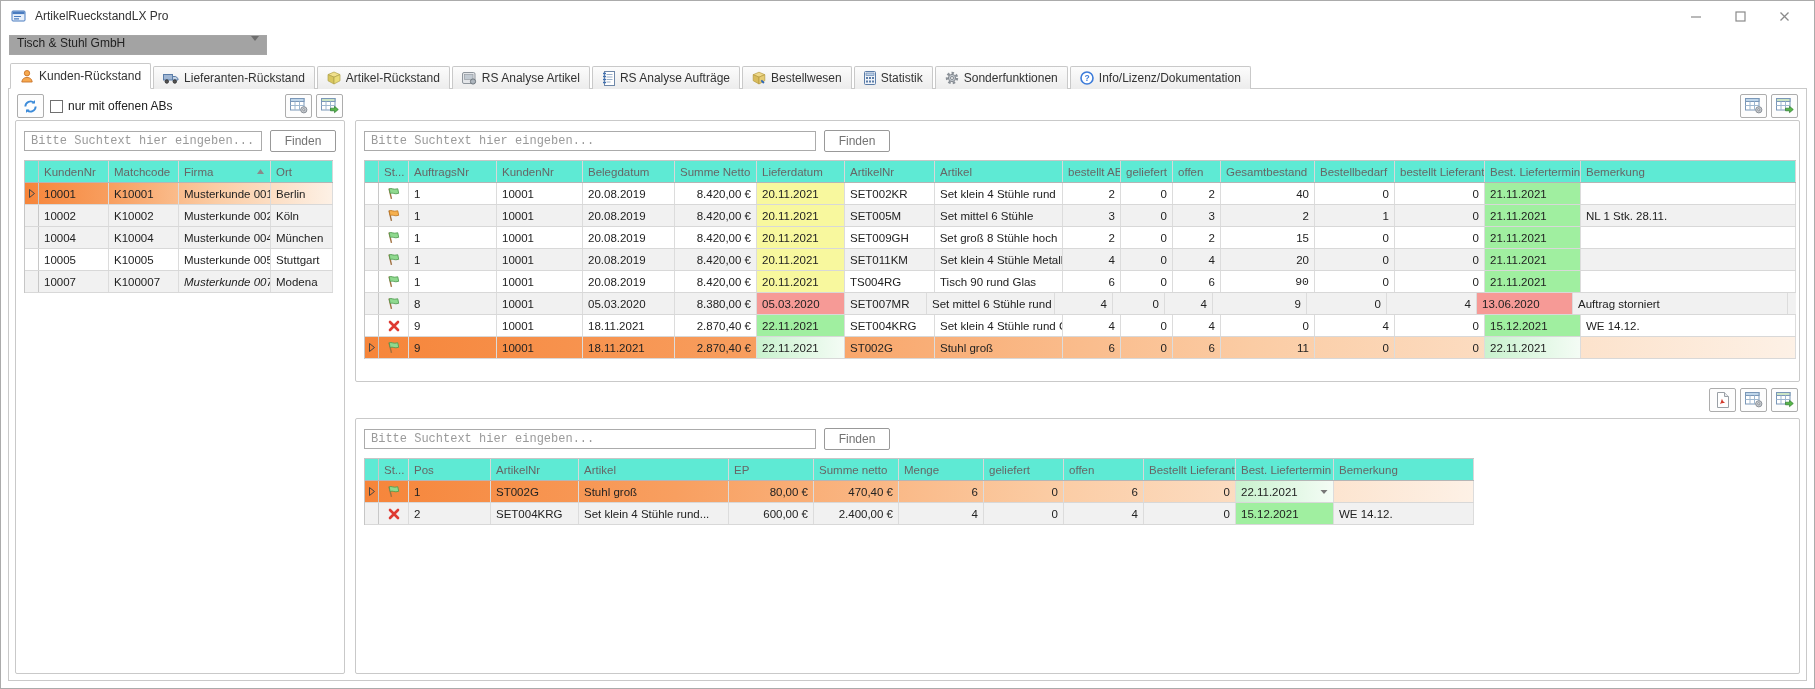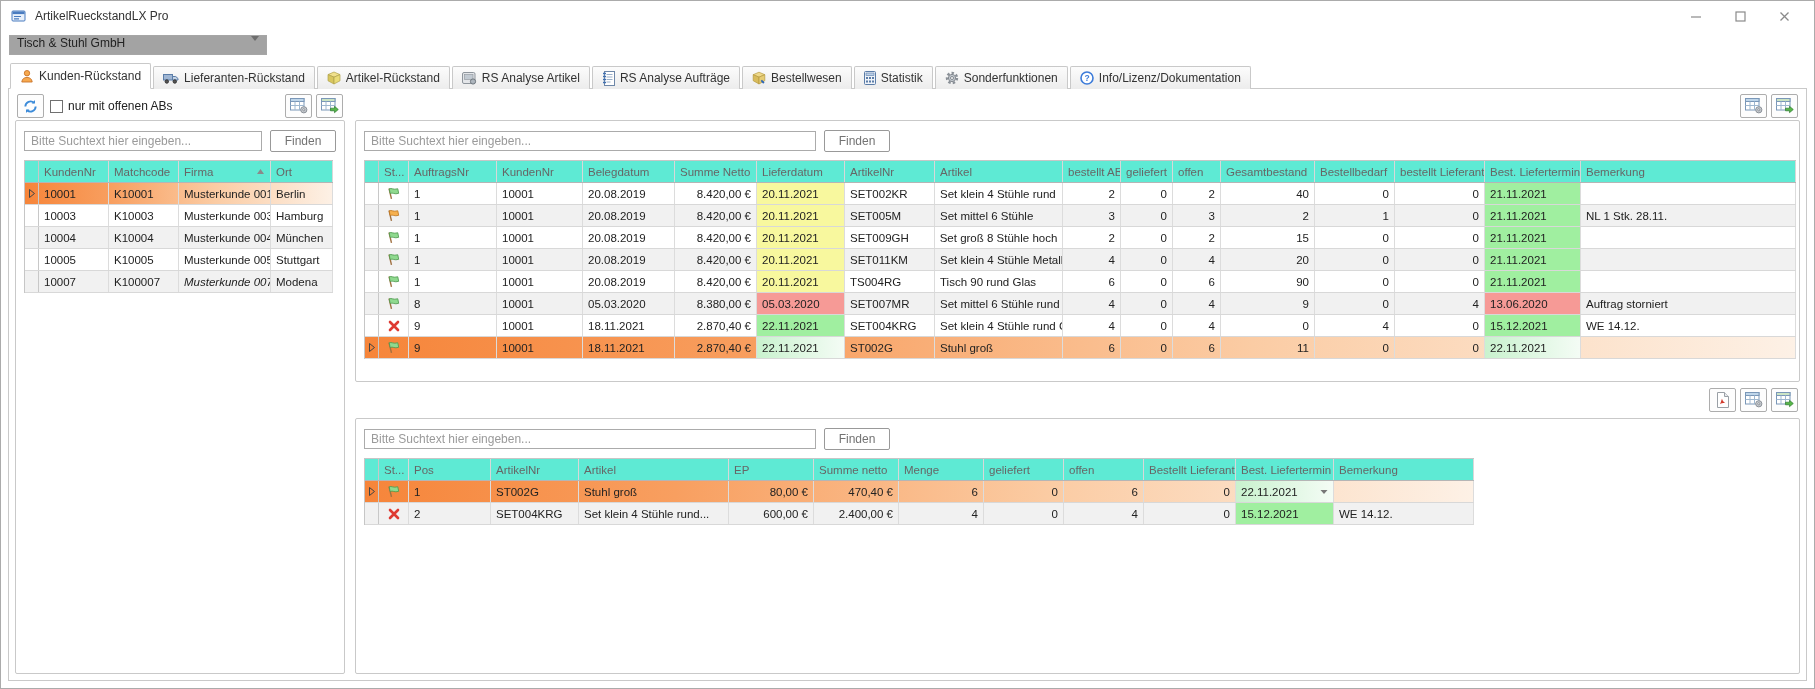--- a/index.html
+++ b/index.html
@@ -37,21 +37,21 @@
   .icon-btn { width:27px; height:24px; border:1px solid #ADADAD; background:#FDFDFD; border-radius:2px; display:flex; align-items:center; justify-content:center; padding:0; cursor:default; }
   .chk { display:flex; align-items:center; gap:5px; font-size:12px; color:#222; cursor:default; }
   .chk .box { width:13px; height:13px; border:1px solid #707070; background:#FFF; display:inline-block; }
 
   .groupbox { border:1px solid #C9C9C9; border-radius:2px; background:#FFF; padding:9px 8px; display:flex; flex-direction:column; gap:8px; min-height:0; }
   .left-panel .groupbox { flex:1 1 auto; }
   .groupbox.orders { height:262px; flex:0 0 auto; }
   .groupbox.positions { flex:1 1 auto; }
 
   .searchrow { display:flex; gap:8px; align-items:center; flex:0 0 auto; }
-  input.search { height:20px; border:1px solid #ABABAB; padding:0 6px; font-size:12px; color:#333; font-family:Liberation Sans, sans-serif; outline:none; }
+  input.search { height:20px; border:1px solid #ABABAB; padding:0 6px; font-size:12px; color:#333; font-family:Liberation Mono, monospace; outline:none; }
   input.search::placeholder { color:#9A9A9A; }
   .left-panel input.search { flex:1 1 auto; min-width:0; }
   .right-panel input.search { width:452px; }
   button.find { height:22px; min-width:66px; border:1px solid #999; background:#FFF; font-size:12px; font-family:inherit; border-radius:2px; color:#737373; padding:0 12px; cursor:default; }
 
   
   .grid { font-size:11.5px; color:#222; width:max-content; border-left:1px solid #C6C6C6; border-top:1px solid #C6C6C6; background:#FFF; }
   .g-head { display:flex; height:22px; border-bottom:1px solid #B5B5B5; background:#5eead4; color:#666; }
   .g-hcell { display:flex; align-items:center; padding:0 5px; border-right:1px solid #D8D8D8; white-space:nowrap; overflow:hidden; cursor:default; }
   .g-hcell .sort { margin-left:auto; padding-left:3px; display:flex; }
@@ -302,33 +302,33 @@
               <div class="g-cell" style="width: 70px;">
                 <span>K10001</span>
               </div>
               <div class="g-cell" style="width: 92px;">
                 <span>Musterkunde 001</span>
               </div>
               <div class="g-cell" style="width: 62px;">
                 <span>Berlin</span>
               </div>
             </div>
-            <div class="g-row">
+            <div class="g-row alt">
               <div class="g-gutter"></div>
               <div class="g-cell" style="width: 70px;">
-                <span>10003</span>
+                <span>10002</span>
               </div>
               <div class="g-cell" style="width: 70px;">
-                <span>K10003</span>
-              </div>
-              <div class="g-cell" style="width: 92px;">
-                <span>Musterkunde 003</span>
+                <span>K10002</span>
+              </div>
+              <div class="g-cell" style="width: 92px;">
+                <span>Musterkunde 002</span>
               </div>
               <div class="g-cell" style="width: 62px;">
-                <span>Hamburg</span>
+                <span>Köln</span>
               </div>
             </div>
             <div class="g-row alt">
               <div class="g-gutter"></div>
               <div class="g-cell" style="width: 70px;">
                 <span>10004</span>
               </div>
               <div class="g-cell" style="width: 70px;">
                 <span>K10004</span>
               </div>
@@ -713,21 +713,21 @@
               </div>
               <div class="g-cell num" style="width: 58px;">
                 <span>6</span>
               </div>
               <div class="g-cell num" style="width: 52px;">
                 <span>0</span>
               </div>
               <div class="g-cell num" style="width: 48px;">
                 <span>6</span>
               </div>
-              <div class="g-cell num" style="width: 94px;">
+              <div class="g-cell num" style="width: 94px; font-family: Liberation Mono, monospace;">
                 <span>90</span>
               </div>
               <div class="g-cell num" style="width: 80px;">
                 <span>0</span>
               </div>
               <div class="g-cell num" style="width: 90px;">
                 <span>0</span>
               </div>
               <div class="g-cell c-green" style="width: 96px;">
                 <span>21.11.2021</span>
@@ -754,21 +754,21 @@
               </div>
               <div class="g-cell" style="width: 92px;">
                 <span>05.03.2020</span>
               </div>
               <div class="g-cell num" style="width: 82px;">
                 <span>8.380,00 €</span>
               </div>
               <div class="g-cell c-red" style="width: 88px;">
                 <span>05.03.2020</span>
               </div>
-              <div class="g-cell" style="width: 90px;">
+              <div class="g-cell" style="width: 82px;">
                 <span>SET007MR</span>
               </div>
               <div class="g-cell" style="width: 128px;">
                 <span>Set mittel 6 Stühle rund</span>
               </div>
               <div class="g-cell num" style="width: 58px;">
                 <span>4</span>
               </div>
               <div class="g-cell num" style="width: 52px;">
                 <span>0</span>

